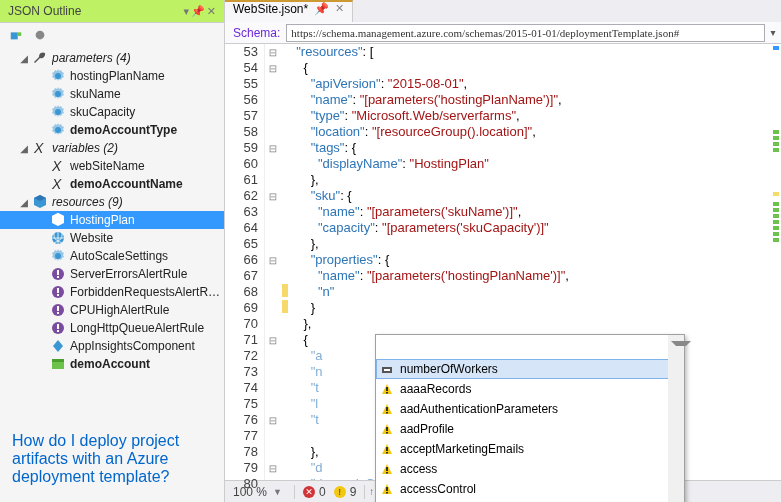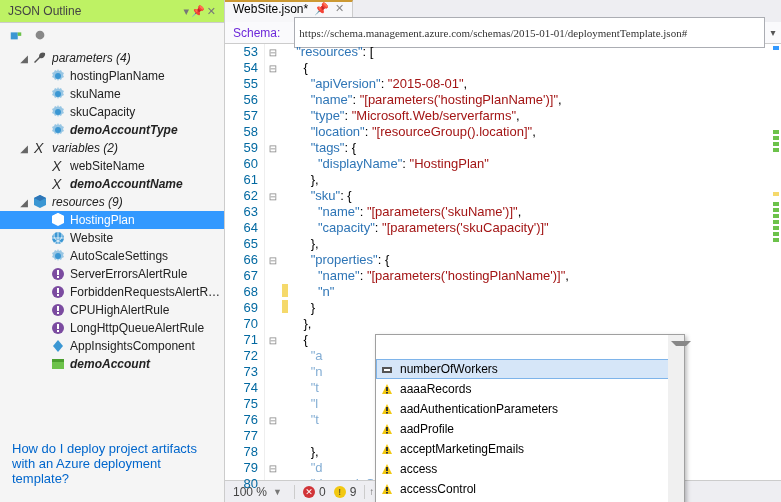--- a/index.html
+++ b/index.html
@@ -11,38 +11,38 @@
 .sb-title-right span { cursor: pointer; }
 .sb-toolbar { padding: 4px 8px; display: flex; gap: 4px; align-items: center; }
 .sb-toolbar svg { width: 14px; height: 14px; }
 .tree { flex: 1; overflow-y: auto; font-size: 12px; color: #222; padding: 2px 0; }
 .tree-row { display: flex; align-items: center; height: 18px; padding-left: 4px; cursor: pointer; white-space: nowrap; }
 .tree-row.selected { background: #3399ff; color: #fff; }
 .tree-row.selected .node-icon path, .tree-row.selected .node-icon rect { fill: #fff; }
 .exp { width: 12px; height: 12px; margin-right: 2px; display: inline-flex; align-items: center; justify-content: center; color: #666; font-size: 10px; }
 .node-icon { width: 16px; height: 16px; margin-right: 4px; display: inline-flex; align-items: center; justify-content: center; }
 .lbl { flex: 1; overflow: hidden; text-overflow: ellipsis; }
-.lbl.bold { font-weight: 600; font-style: italic; }
+.lbl.bold { font-weight: 600; }
 .lbl.italic { font-style: italic; }
 .indent1 { padding-left: 18px; }
 .indent2 { padding-left: 36px; }
-.sb-footer { padding: 12px 12px 16px 12px; font-size: 13px; }
+.sb-footer { padding: 12px 12px 16px 12px; font-size: 16px; }
 .sb-footer a { color: #0066cc; text-decoration: none; }
 
 .editor-pane { flex: 1; display: flex; flex-direction: column; background: #fff; min-width: 0; }
 .tabbar { height: 22px; background: #eeeef2; display: flex; align-items: stretch; }
 .tab { display: flex; align-items: flex-start; padding: 0 8px; font-size: 12px; background: #f7f7f9; border-top: 2px solid #cc9933; border-right: 1px solid #ccc; gap: 6px; }
 .tab .close { color: #888; font-size: 11px; cursor: pointer; }
 .schema-bar { height: 22px; display: flex; align-items: center; font-size: 12px; border-bottom: 1px solid #ccc; background: #fafafc; }
 .schema-lbl { padding: 0 6px 0 8px; color: #6d28d9; }
-.schema-input { flex: 1; height: 31px; border: 1px solid #abadb3; padding: 0 4px; font-size: 11px; font-family: "Segoe UI"; color: #333; margin-left: 8px; }
+.schema-input { flex: 1; height: 18px; border: 1px solid #abadb3; padding: 0 4px; font-size: 11px; font-family: "Segoe UI"; color: #333; }
 .schema-dd { width: 16px; text-align: center; color: #555; font-size: 10px; cursor: pointer; }
 
 .code-area { flex: 1; display: flex; min-height: 0; position: relative; font-family: Consolas, monospace; font-size: 13px; }
-.gutter-ln { width: 40px; text-align: right; padding-right: 6px; color: #0369a1; background: #fff; border-right: 1px solid #eee; }
+.gutter-ln { width: 40px; text-align: right; padding-right: 6px; color: #404040; background: #fff; border-right: 1px solid #eee; }
 .gutter-fold { width: 16px; background: #fff; text-align: center; color: #999; }
 .gutter-mark { width: 8px; background: #fff; }
 .gutter-mark .mark { width: 6px; height: 13px; margin: 0 auto; }
 .mark.yellow { background: #f5d96b; }
 .code { flex: 1; overflow: hidden; }
 .line { height: 16px; line-height: 16px; white-space: pre; }
 .t-prop { color: #2e75b6; }
 .t-str  { color: #a31515; }
 .t-punc { color: #000; }
 .fold-sym { cursor: pointer; color: #888; font-size: 10px; display: inline-block; width: 12px; text-align: center; }

